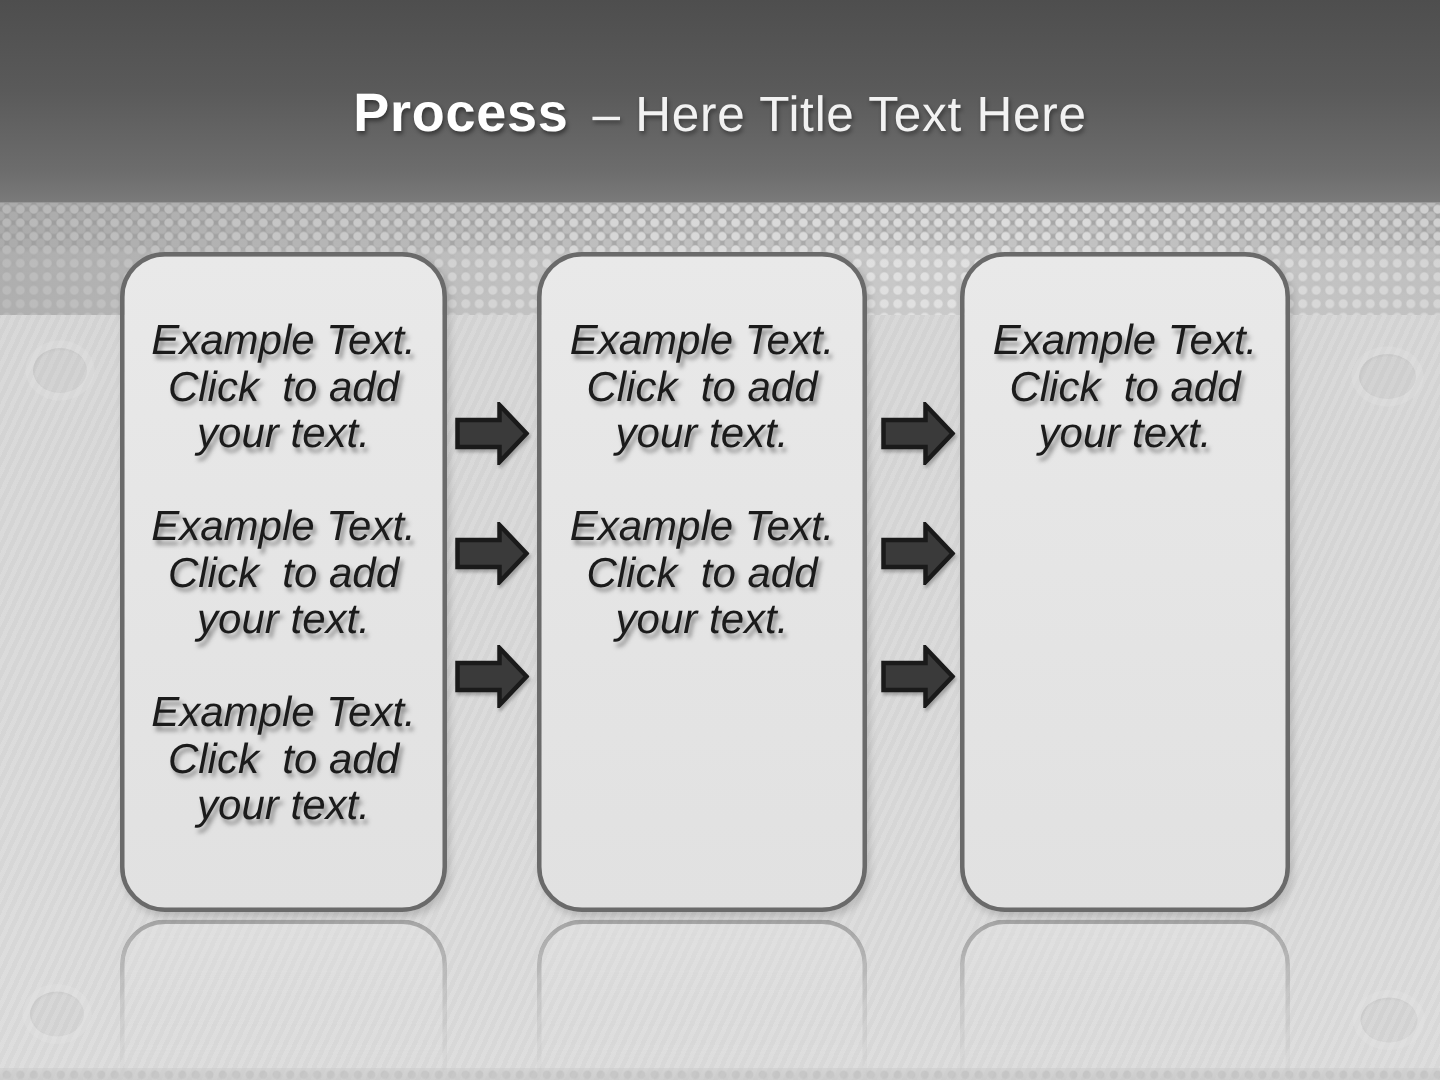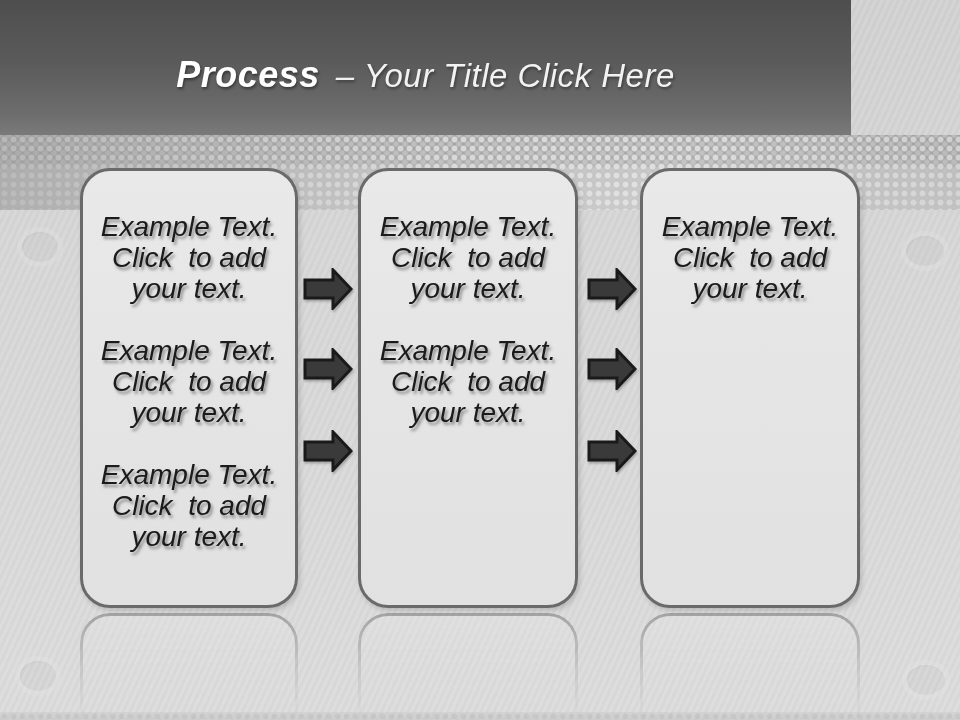--- a/index.html
+++ b/index.html
@@ -7,25 +7,24 @@
     position:relative;width:960px;height:720px;overflow:hidden;
     font-family:"Liberation Sans",sans-serif;
     background:linear-gradient(180deg,#d2d2d2 0%,#d7d7d7 35%,#dcdcdc 100%);
   }
   .slide::after{ 
     content:"";position:absolute;inset:0;pointer-events:none;
     background:repeating-linear-gradient(115deg,rgba(255,255,255,.045) 0 3px,rgba(0,0,0,.02) 3px 6px);
   }
   
   .header{
-    position:absolute;left:0;top:0;width:851px;height:135px;
+    position:absolute;left:0;top:0;width:960px;height:135px;
     background:linear-gradient(180deg,#4e4e4e 0%,#5a5a5a 45%,#6d6d6d 85%,#7a7a7a 100%);
     display:flex;align-items:center;justify-content:center;
     z-index:3;
-    font-style:italic;
   }
   .title-line{display:flex;align-items:baseline;padding-top:14px;}
   .title-bold{
     color:#ffffff;font-weight:700;font-size:36px;letter-spacing:.5px;
     text-shadow:1px 2px 3px rgba(0,0,0,.45);
   }
   .title-rest{
     color:#f2f2f2;font-weight:400;font-size:33px;margin-left:16px;letter-spacing:.5px;
     text-shadow:1px 2px 3px rgba(0,0,0,.4);
   }
@@ -99,21 +98,21 @@
   .ay1{top:268px;} .ay2{top:348px;} .ay3{top:430px;}
 </style>
 </head>
 <body>
 
 <div class="slide">
 
   <div class="header">
     <div class="title-line">
       <span class="title-bold">Process</span>
-      <span class="title-rest">– Your Title Click Here</span>
+      <span class="title-rest">– Here Title Text Here</span>
     </div>
   </div>
 
   <div class="halftone"></div>
   <div class="bottom-strip"></div>
 
   <div class="deco-circle dc1"></div>
   <div class="deco-circle dc2"></div>
   <div class="deco-circle dc3"></div>
   <div class="deco-circle dc4"></div>

